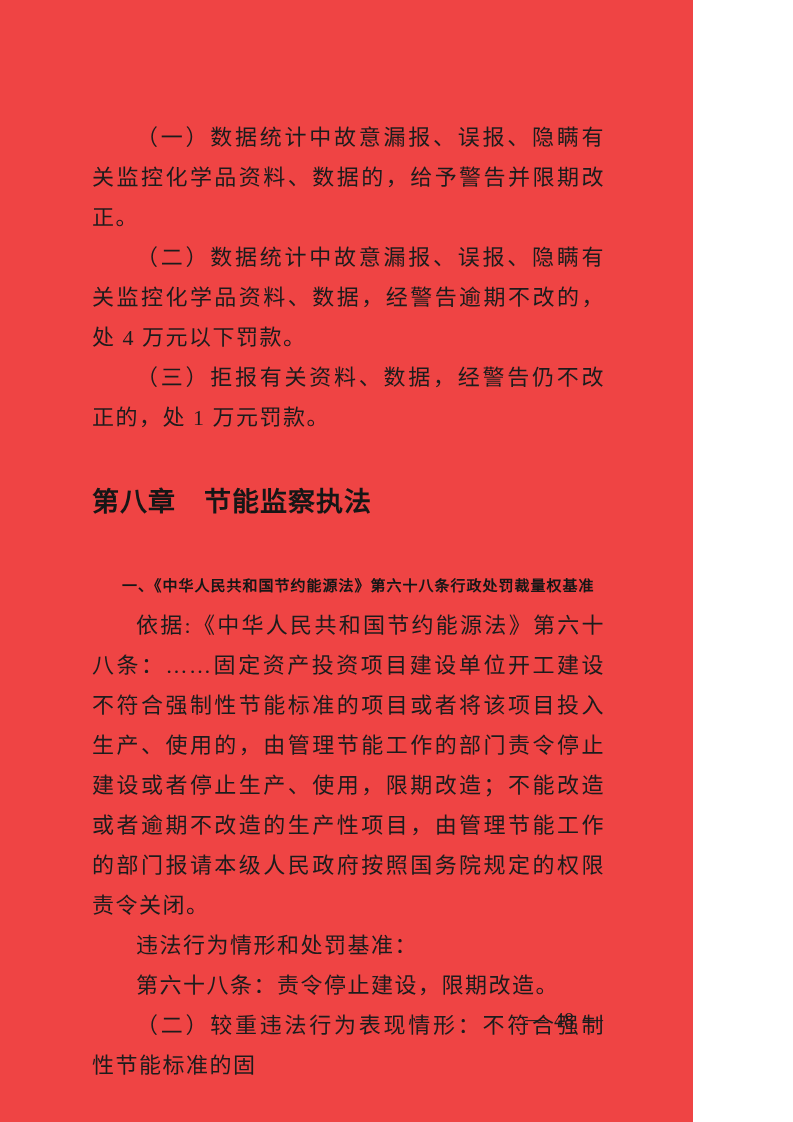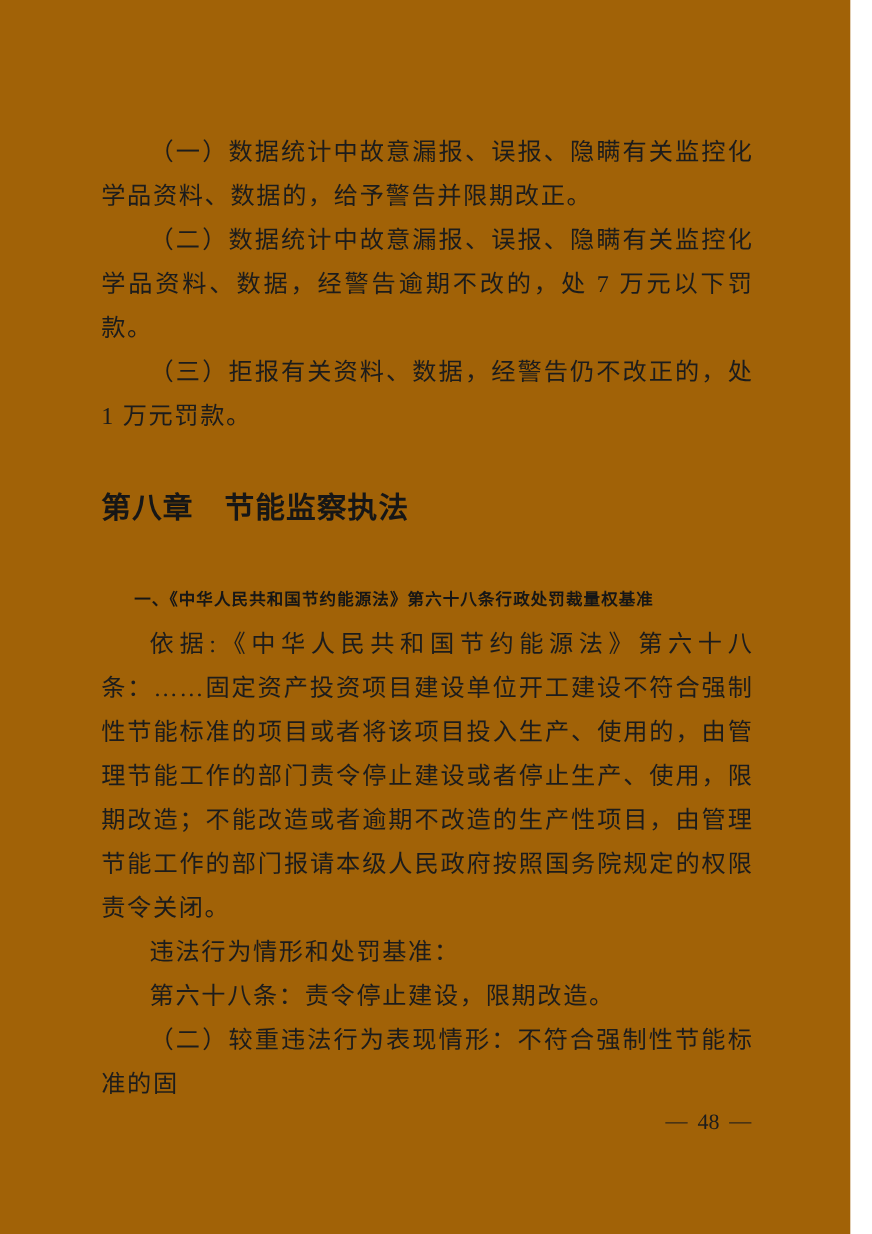--- a/index.html
+++ b/index.html
@@ -2,23 +2,23 @@
 <html lang="zh-CN"><head>
 <meta charset="utf-8">
 <style>
   html, body {
     margin: 0;
     padding: 0;
     background: #ffffff;
   }
   .page {
     position: relative;
-    width: 773px;
+    width: 693px;
     height: 1122px;
-    background: #a16207;
+    background: #ef4444;
     color: #1c1c1c;
     overflow: hidden;
     font-family: "Liberation Serif", "DejaVu Serif", serif;
   }
   .content {
     position: absolute;
     left: 92px;
     right: 88px;
     top: 118px;
   }
@@ -72,21 +72,21 @@
   }
 </style>
 </head>
 <body>
 
 <div class="page">
   <div class="content">
 
     <p class="body">（一）数据统计中故意漏报、误报、隐瞒有关监控化学品资料、数据的，给予警告并限期改正。</p>
 
-    <p class="body">（二）数据统计中故意漏报、误报、隐瞒有关监控化学品资料、数据，经警告逾期不改的，处 7 万元以下罚款。</p>
+    <p class="body">（二）数据统计中故意漏报、误报、隐瞒有关监控化学品资料、数据，经警告逾期不改的，处 4 万元以下罚款。</p>
 
     <p class="body">（三）拒报有关资料、数据，经警告仍不改正的，处 1 万元罚款。</p>
 
     <h2 class="chapter">第八章　节能监察执法</h2>
 
     <h3 class="section">一、《中华人民共和国节约能源法》第六十八条行政处罚裁量权基准</h3>
 
     <p class="body">依据:《中华人民共和国节约能源法》第六十八条：……固定资产投资项目建设单位开工建设不符合强制性节能标准的项目或者将该项目投入生产、使用的，由管理节能工作的部门责令停止建设或者停止生产、使用，限期改造；不能改造或者逾期不改造的生产性项目，由管理节能工作的部门报请本级人民政府按照国务院规定的权限责令关闭。</p>
 
     <p class="body">违法行为情形和处罚基准：</p>

